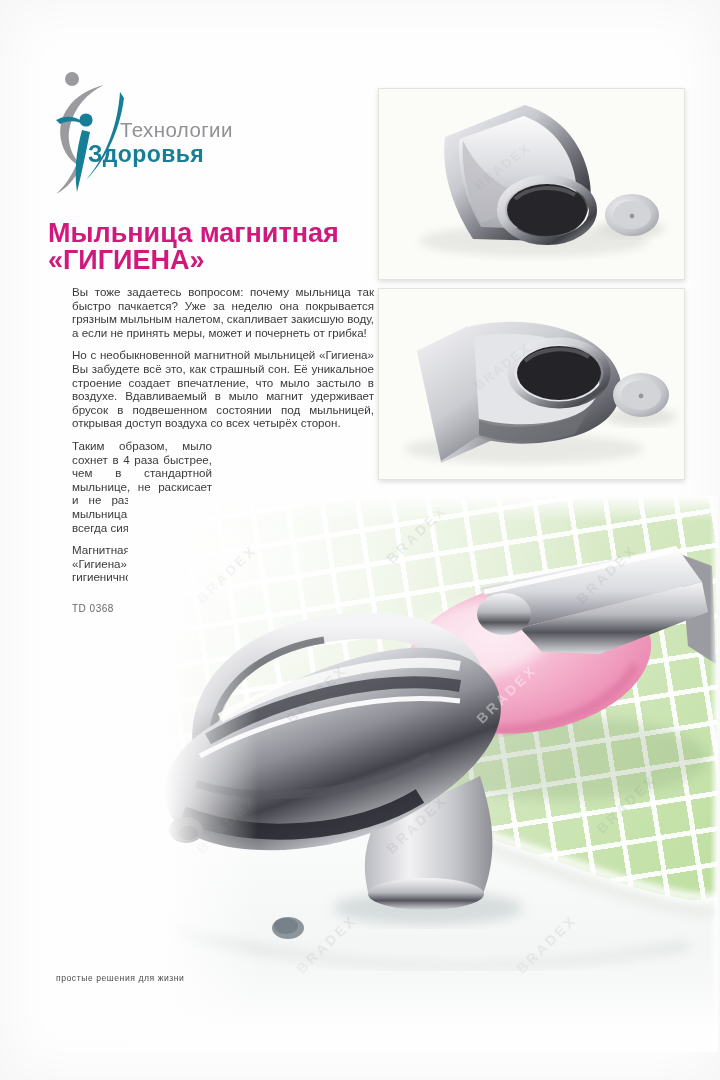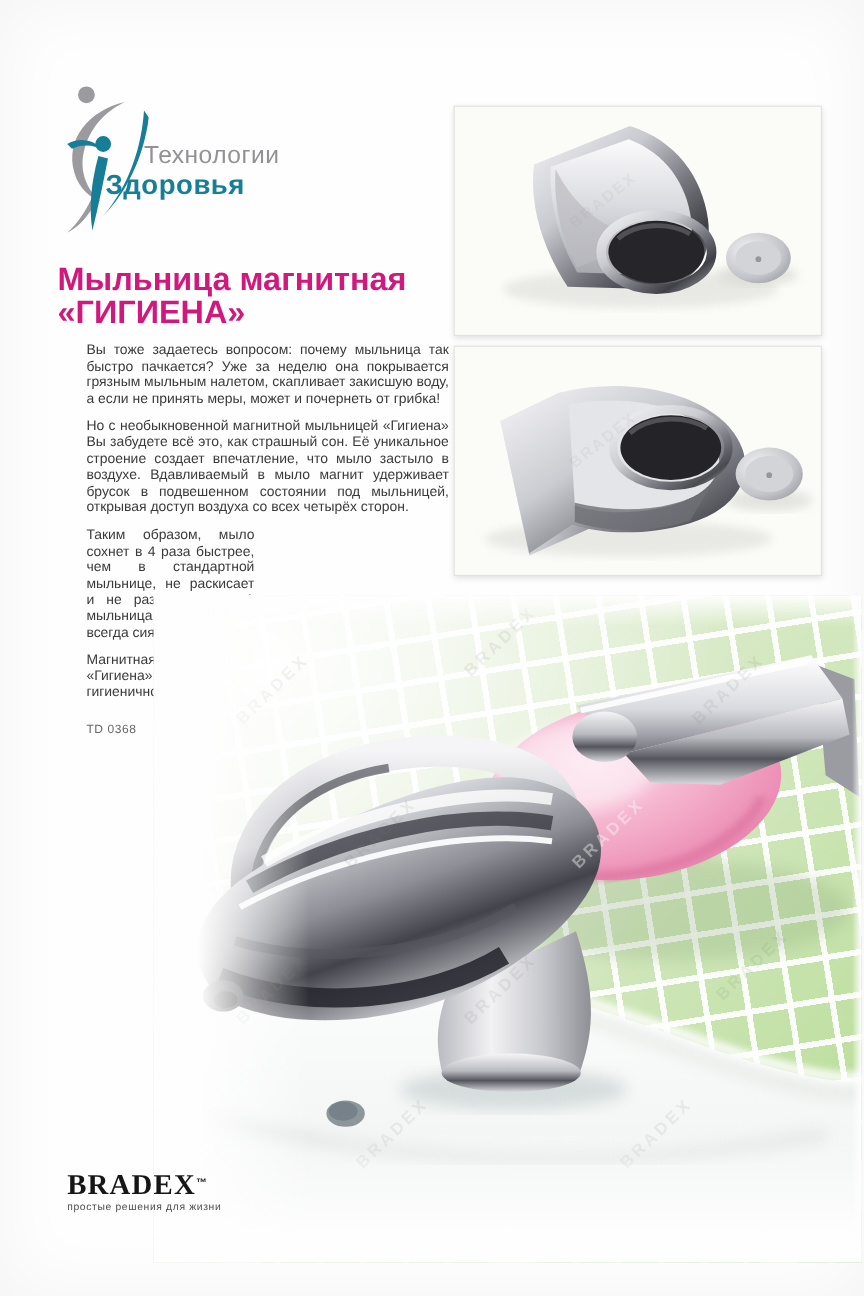--- a/index.html
+++ b/index.html
@@ -288,19 +288,16 @@
       <span>BRADEX</span>
     </div>
 
     <div class="fade-left"></div>
     <div class="fade-top"></div>
     <div class="fade-bottom"></div>
     <div class="fade-right"></div>
   </div>
 
   <div class="footer">
-    <div>
-      <span class="brand">BRADEX</span><span class="tm">™</span>
-    </div>
     <div class="tagline">простые решения для жизни</div>
   </div>
 
 </div>
 
 </body></html>

